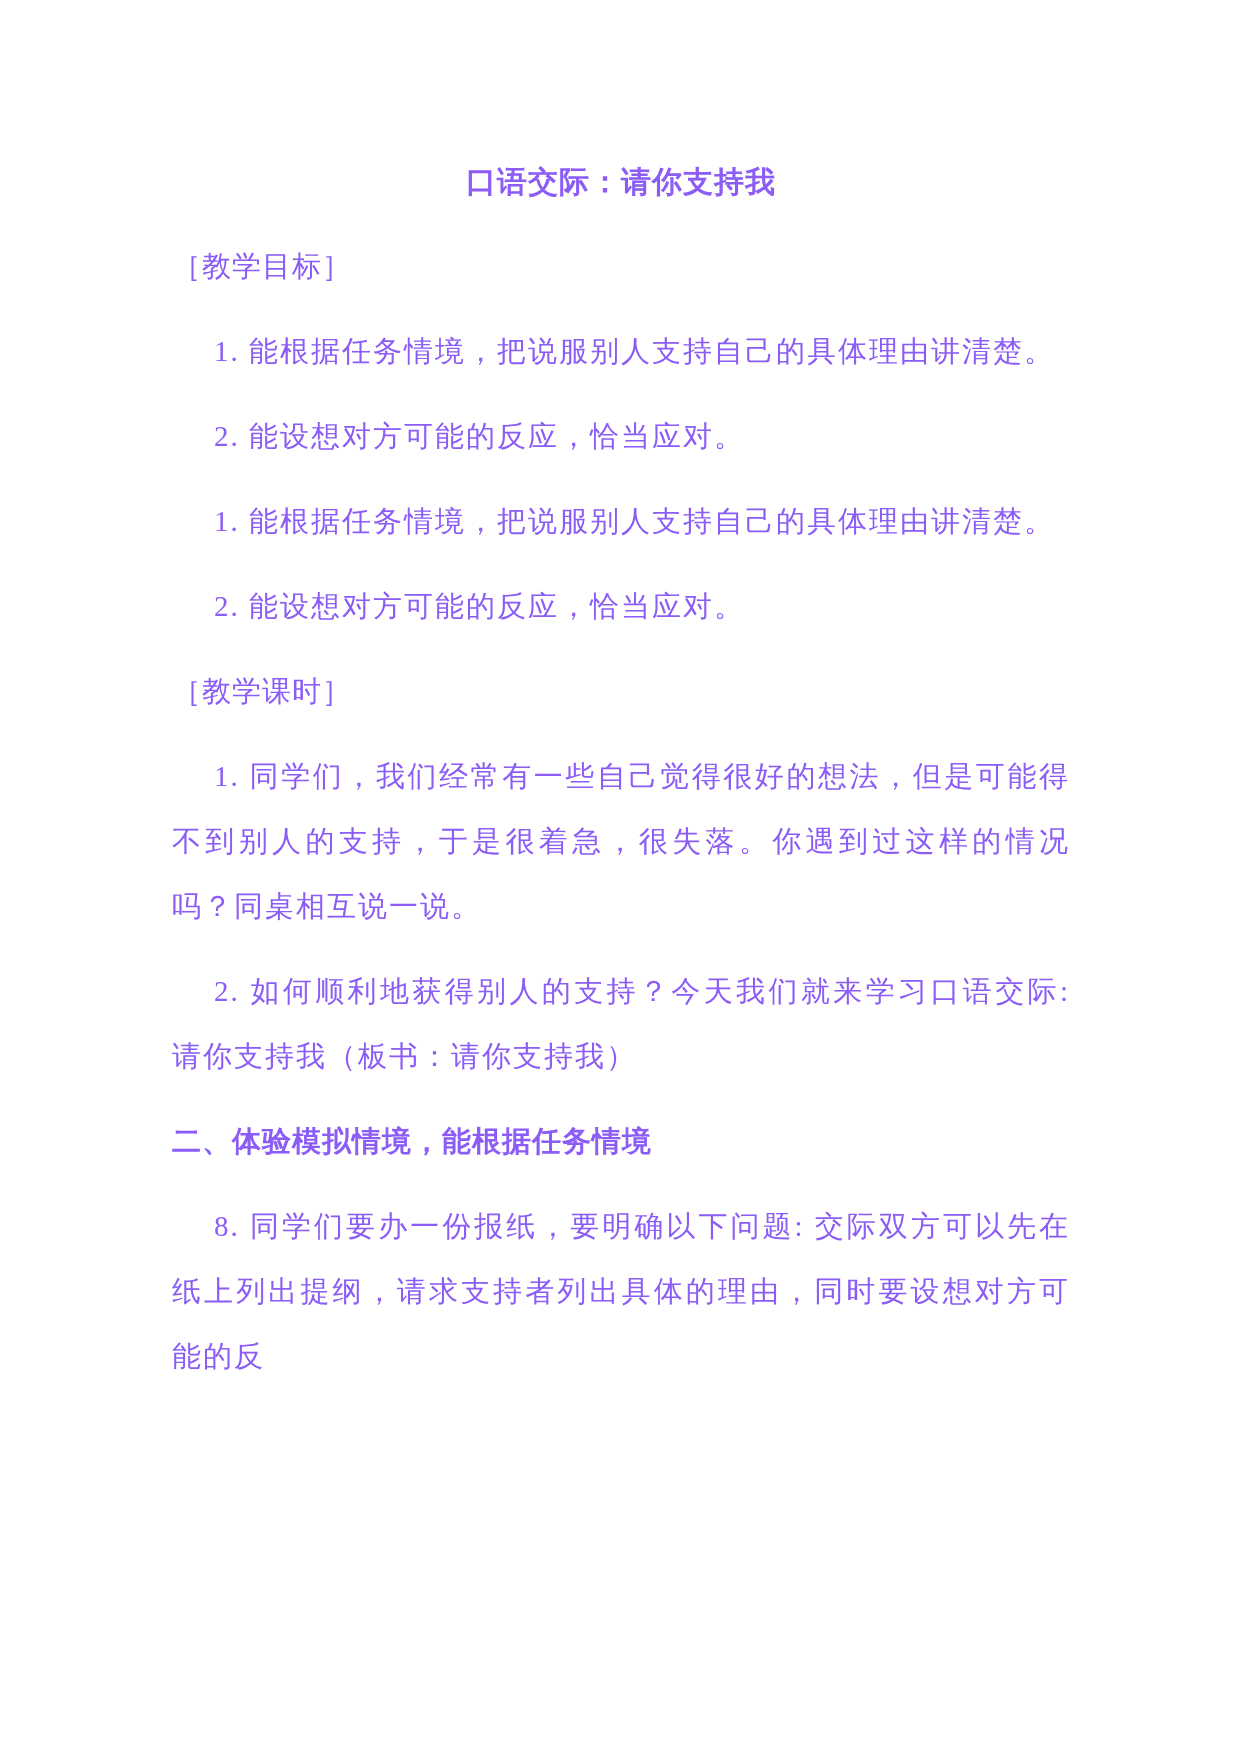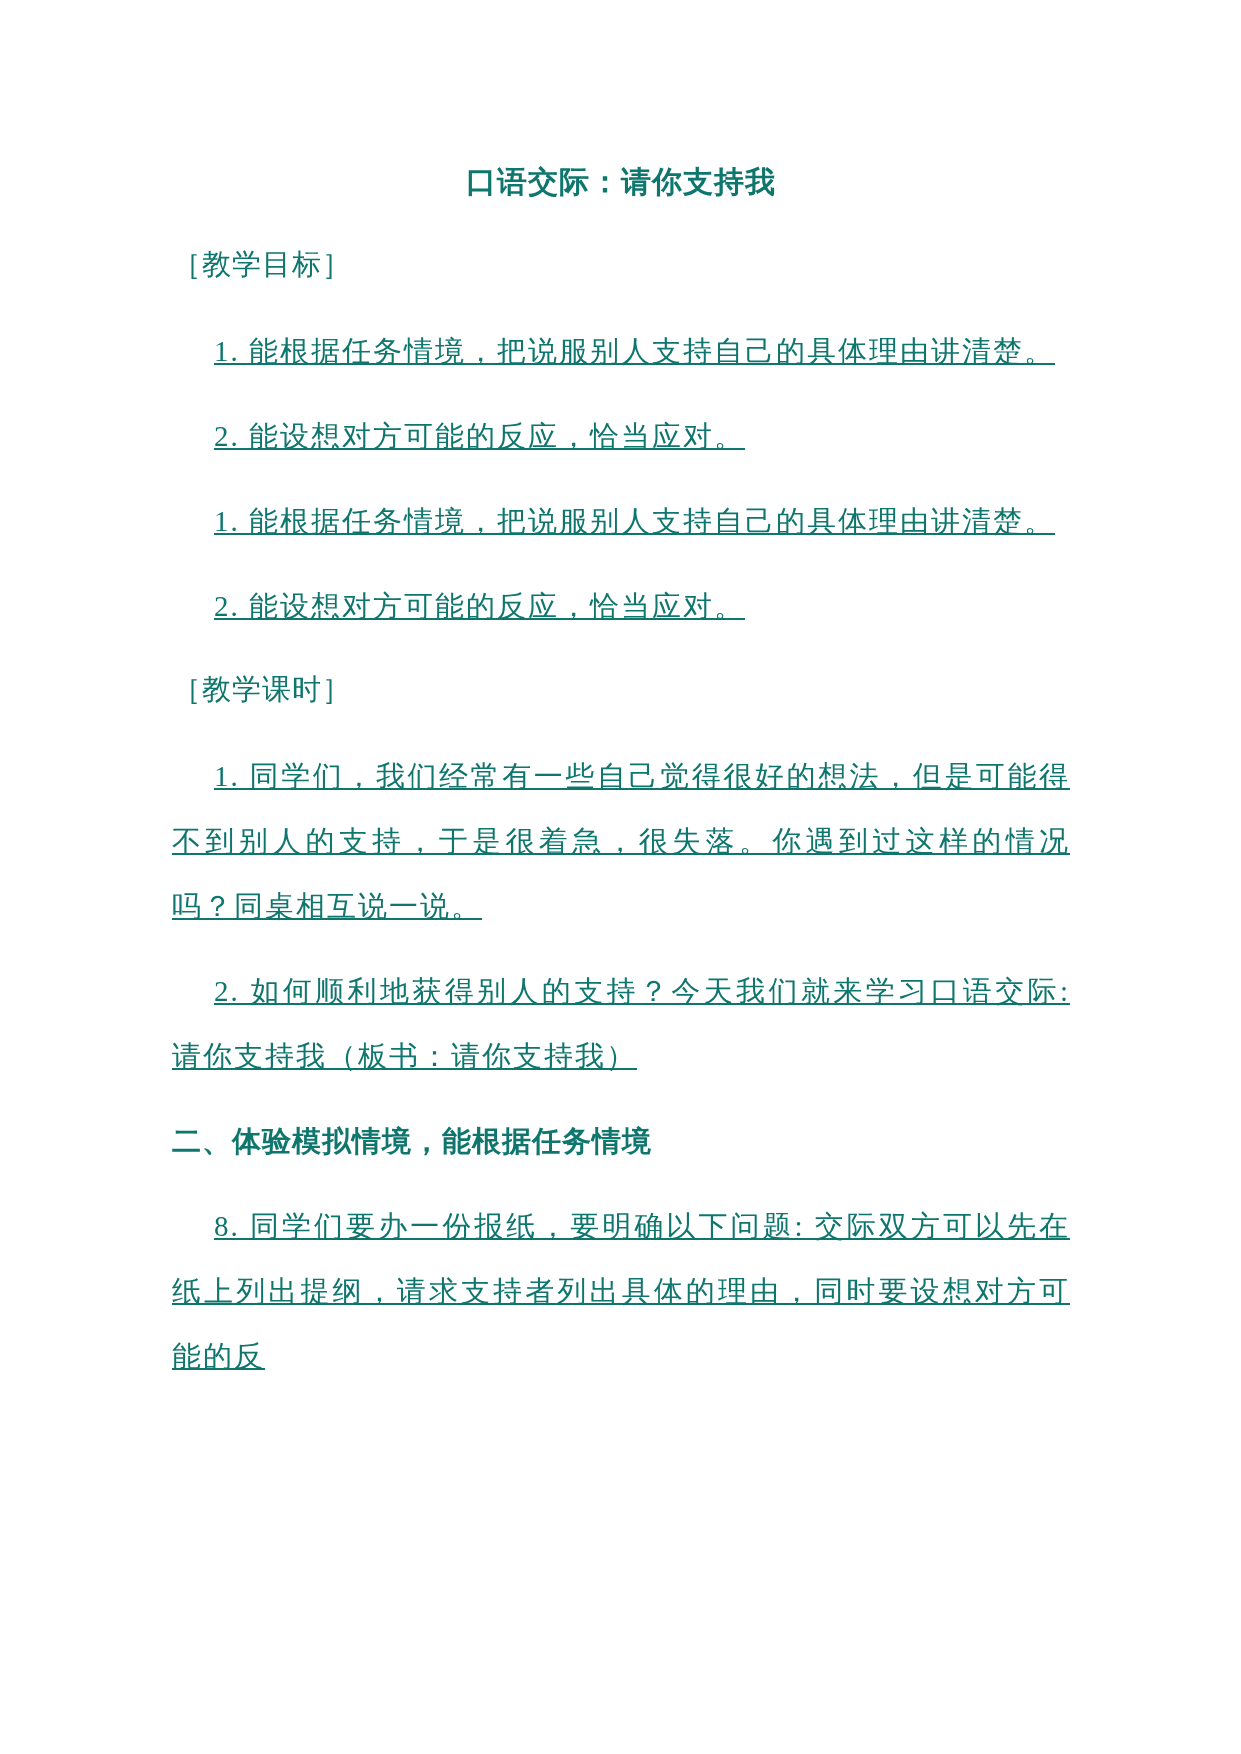--- a/index.html
+++ b/index.html
@@ -7,36 +7,36 @@
     padding: 0;
     background: #ffffff;
   }
   .page {
     position: relative;
     width: 1241px;
     height: 1754px;
     box-sizing: border-box;
     padding: 149px 171px 0 172px;
     background: #ffffff;
-    color: #0f766e;
+    color: #8b5cf6;
     overflow: hidden;
     font-family: "Liberation Serif", "DejaVu Serif", serif;
   }
   .doc-title {
     margin: 0 0 20px 0;
     font-family: "Liberation Sans", "DejaVu Sans", sans-serif;
     font-weight: bold;
     font-size: 30px;
     letter-spacing: 1px;
     line-height: 65px;
     text-align: center;
   }
   .bracket-heading {
     margin: 0 0 20px 0;
-    font-family: Liberation Mono, monospace;
+    font-family: Liberation Serif, serif;
     font-weight: normal;
     font-size: 29px;
     letter-spacing: 1px;
     line-height: 65px;
     text-align: left;
   }
   .section-heading {
     margin: 0 0 20px 0;
     font-family: "Liberation Sans", "DejaVu Sans", sans-serif;
     font-weight: bold;
@@ -47,21 +47,20 @@
   }
   .para {
     margin: 0 0 20px 0;
     font-family: "Liberation Serif", "DejaVu Serif", serif;
     font-weight: normal;
     font-size: 29px;
     letter-spacing: 2px;
     line-height: 65px;
     text-align: justify;
     text-indent: 42px;
-    text-decoration: underline;
   }
 </style>
 </head>
 <body>
 
 <div class="page">
   <h1 class="doc-title">口语交际：请你支持我</h1>
   <div id="doc-body">
       <p class="bracket-heading">［教学目标］</p>
       <p class="para">1. 能根据任务情境，把说服别人支持自己的具体理由讲清楚。</p>

